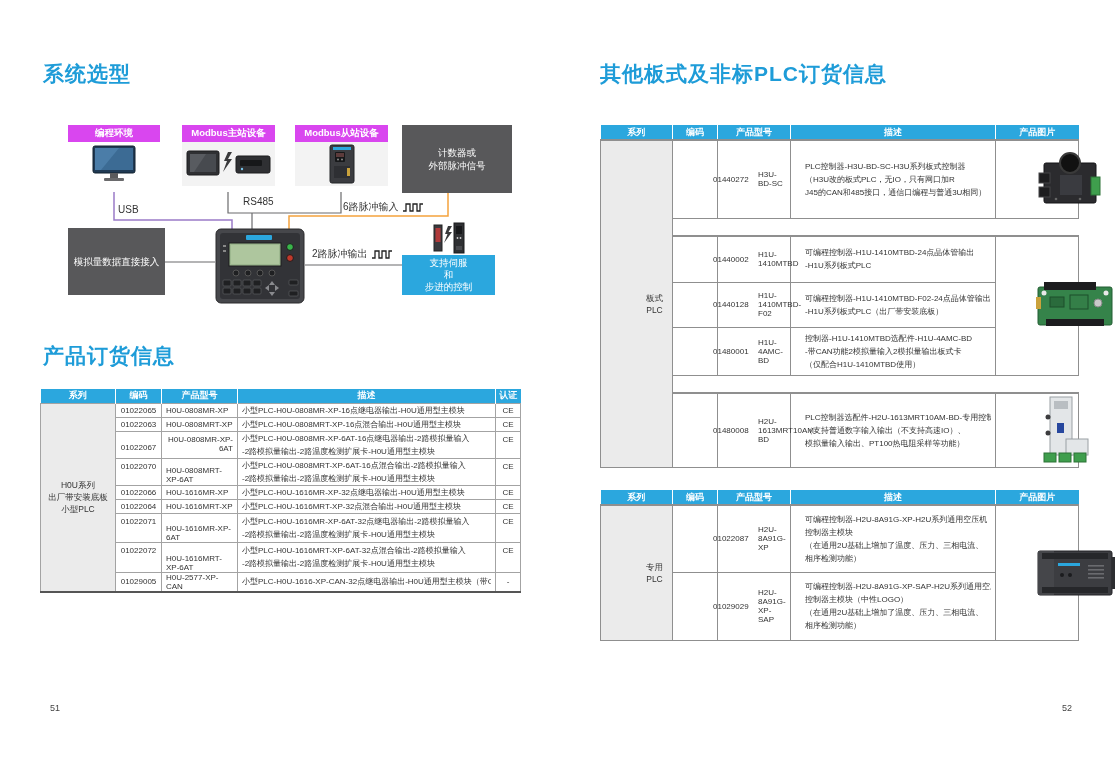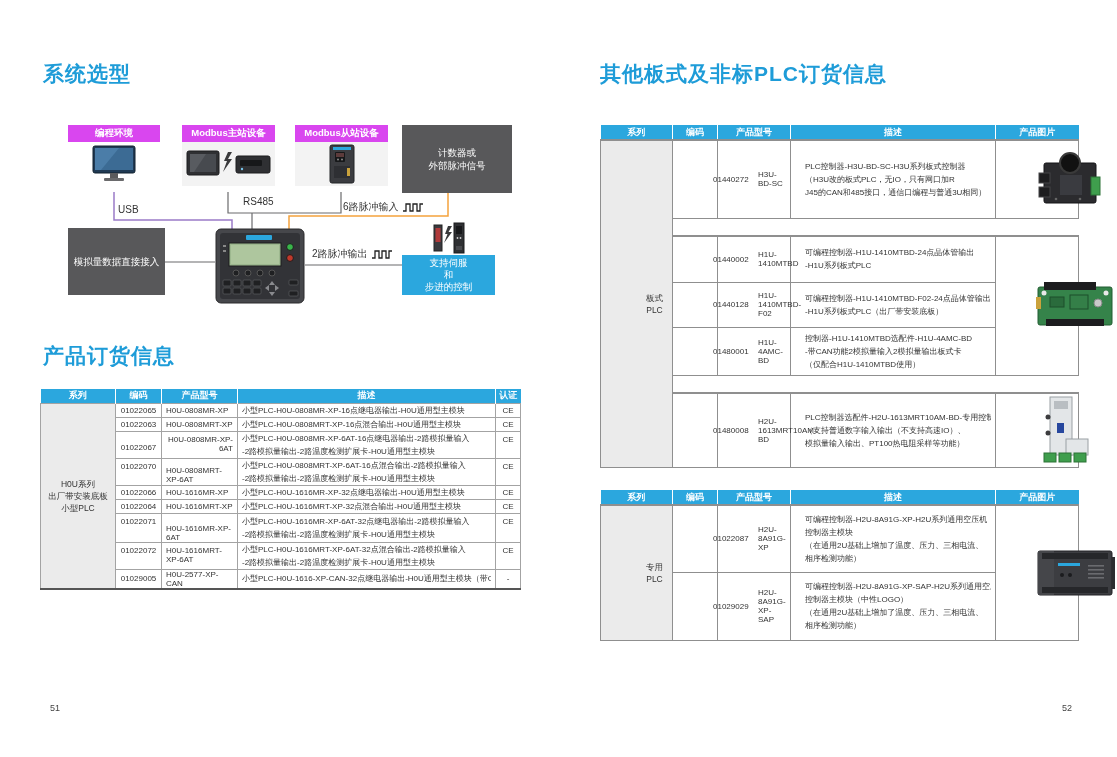--- a/index.html
+++ b/index.html
@@ -270,21 +270,21 @@
         <td class="code-cell" style="vertical-align:top;padding-top:3px;">01022071</td>
         <td style="vertical-align:top;padding-top:10px;">H0U-1616MR-XP-6AT</td>
         <td class="desc-cell">
             <div>小型PLC-H0U-1616MR-XP-6AT-32点继电器输出-2路模拟量输入</div>
             <div>-2路模拟量输出-2路温度检测扩展卡-H0U通用型主模块</div>
           </td>
         <td class="cert-cell" style="vertical-align:top;padding-top:3px;">CE</td>
       </tr>
       <tr class="rh27">
         <td class="code-cell" style="vertical-align:top;padding-top:3px;">01022072</td>
-        <td style="vertical-align:top;padding-top:3px;">H0U-1616MRT-XP-6AT</td>
+        <td style="vertical-align:top;padding-top:11px;">H0U-1616MRT-XP-6AT</td>
         <td class="desc-cell">
             <div>小型PLC-H0U-1616MRT-XP-6AT-32点混合输出-2路模拟量输入</div>
             <div>-2路模拟量输出-2路温度检测扩展卡-H0U通用型主模块</div>
           </td>
         <td class="cert-cell" style="vertical-align:top;padding-top:3px;">CE</td>
       </tr>
       <tr class="rh14">
         <td class="code-cell">01029005</td>
         <td>H0U-2577-XP-CAN</td>
         <td class="desc-cell">

